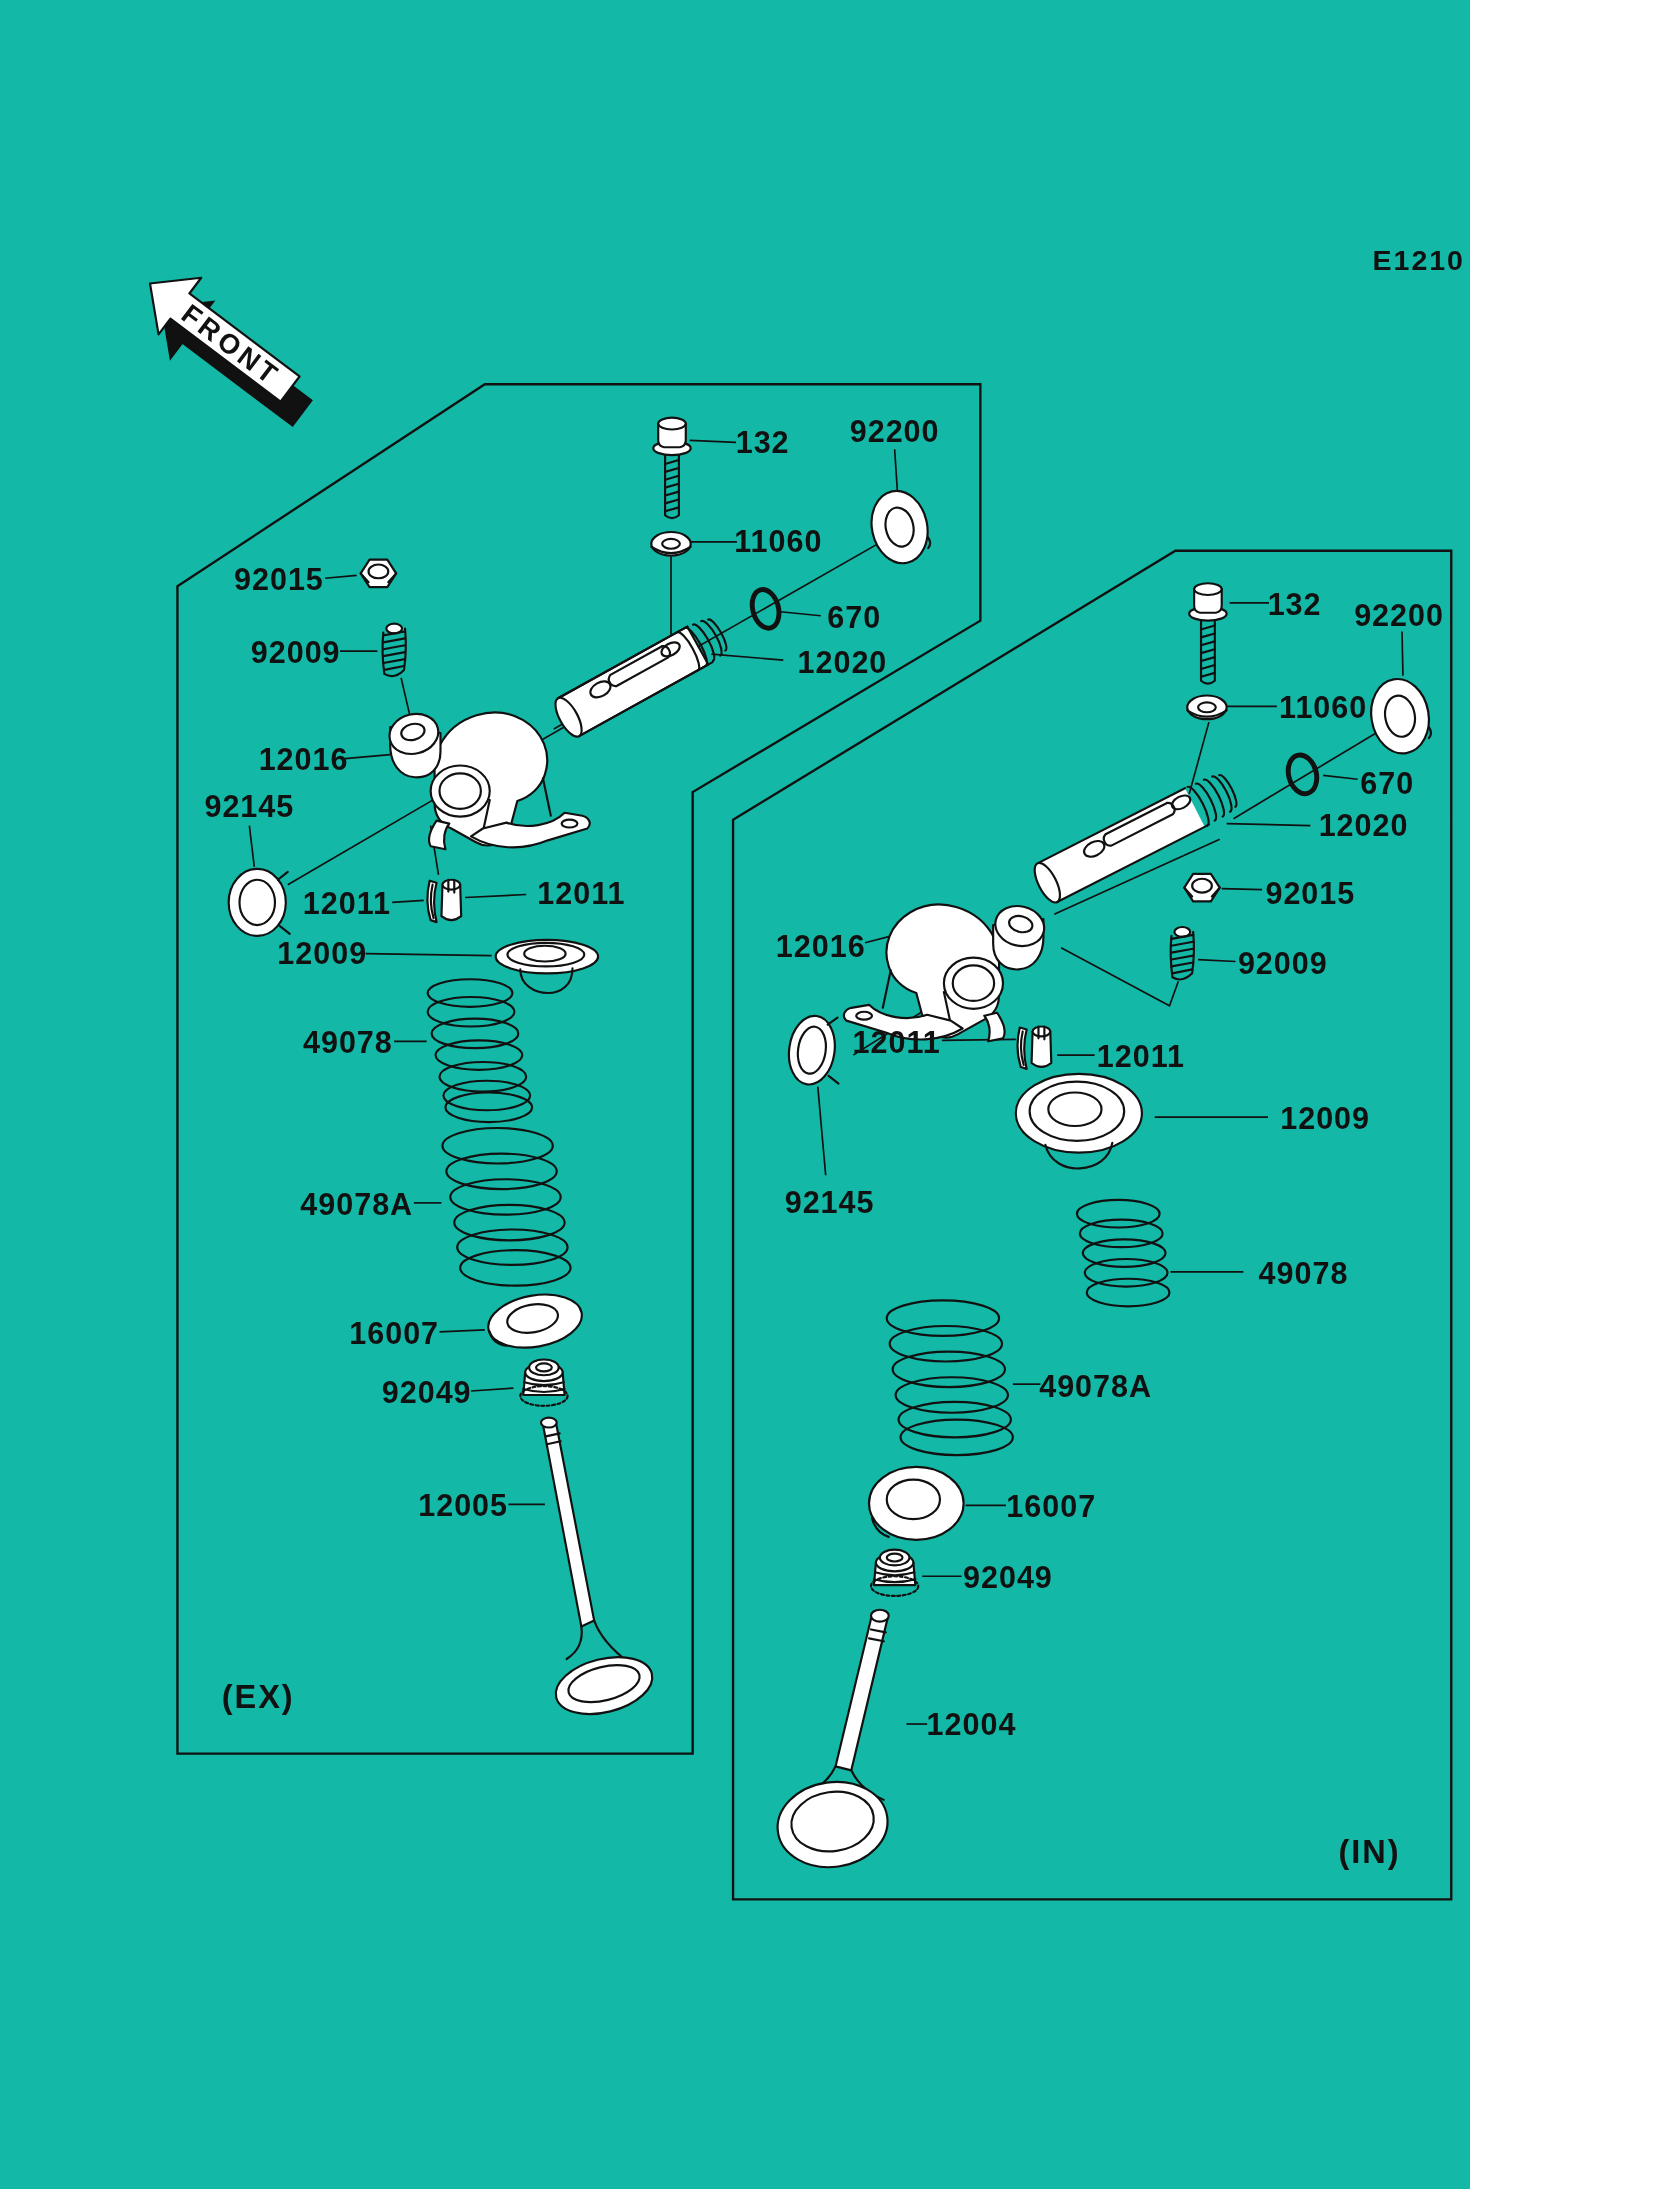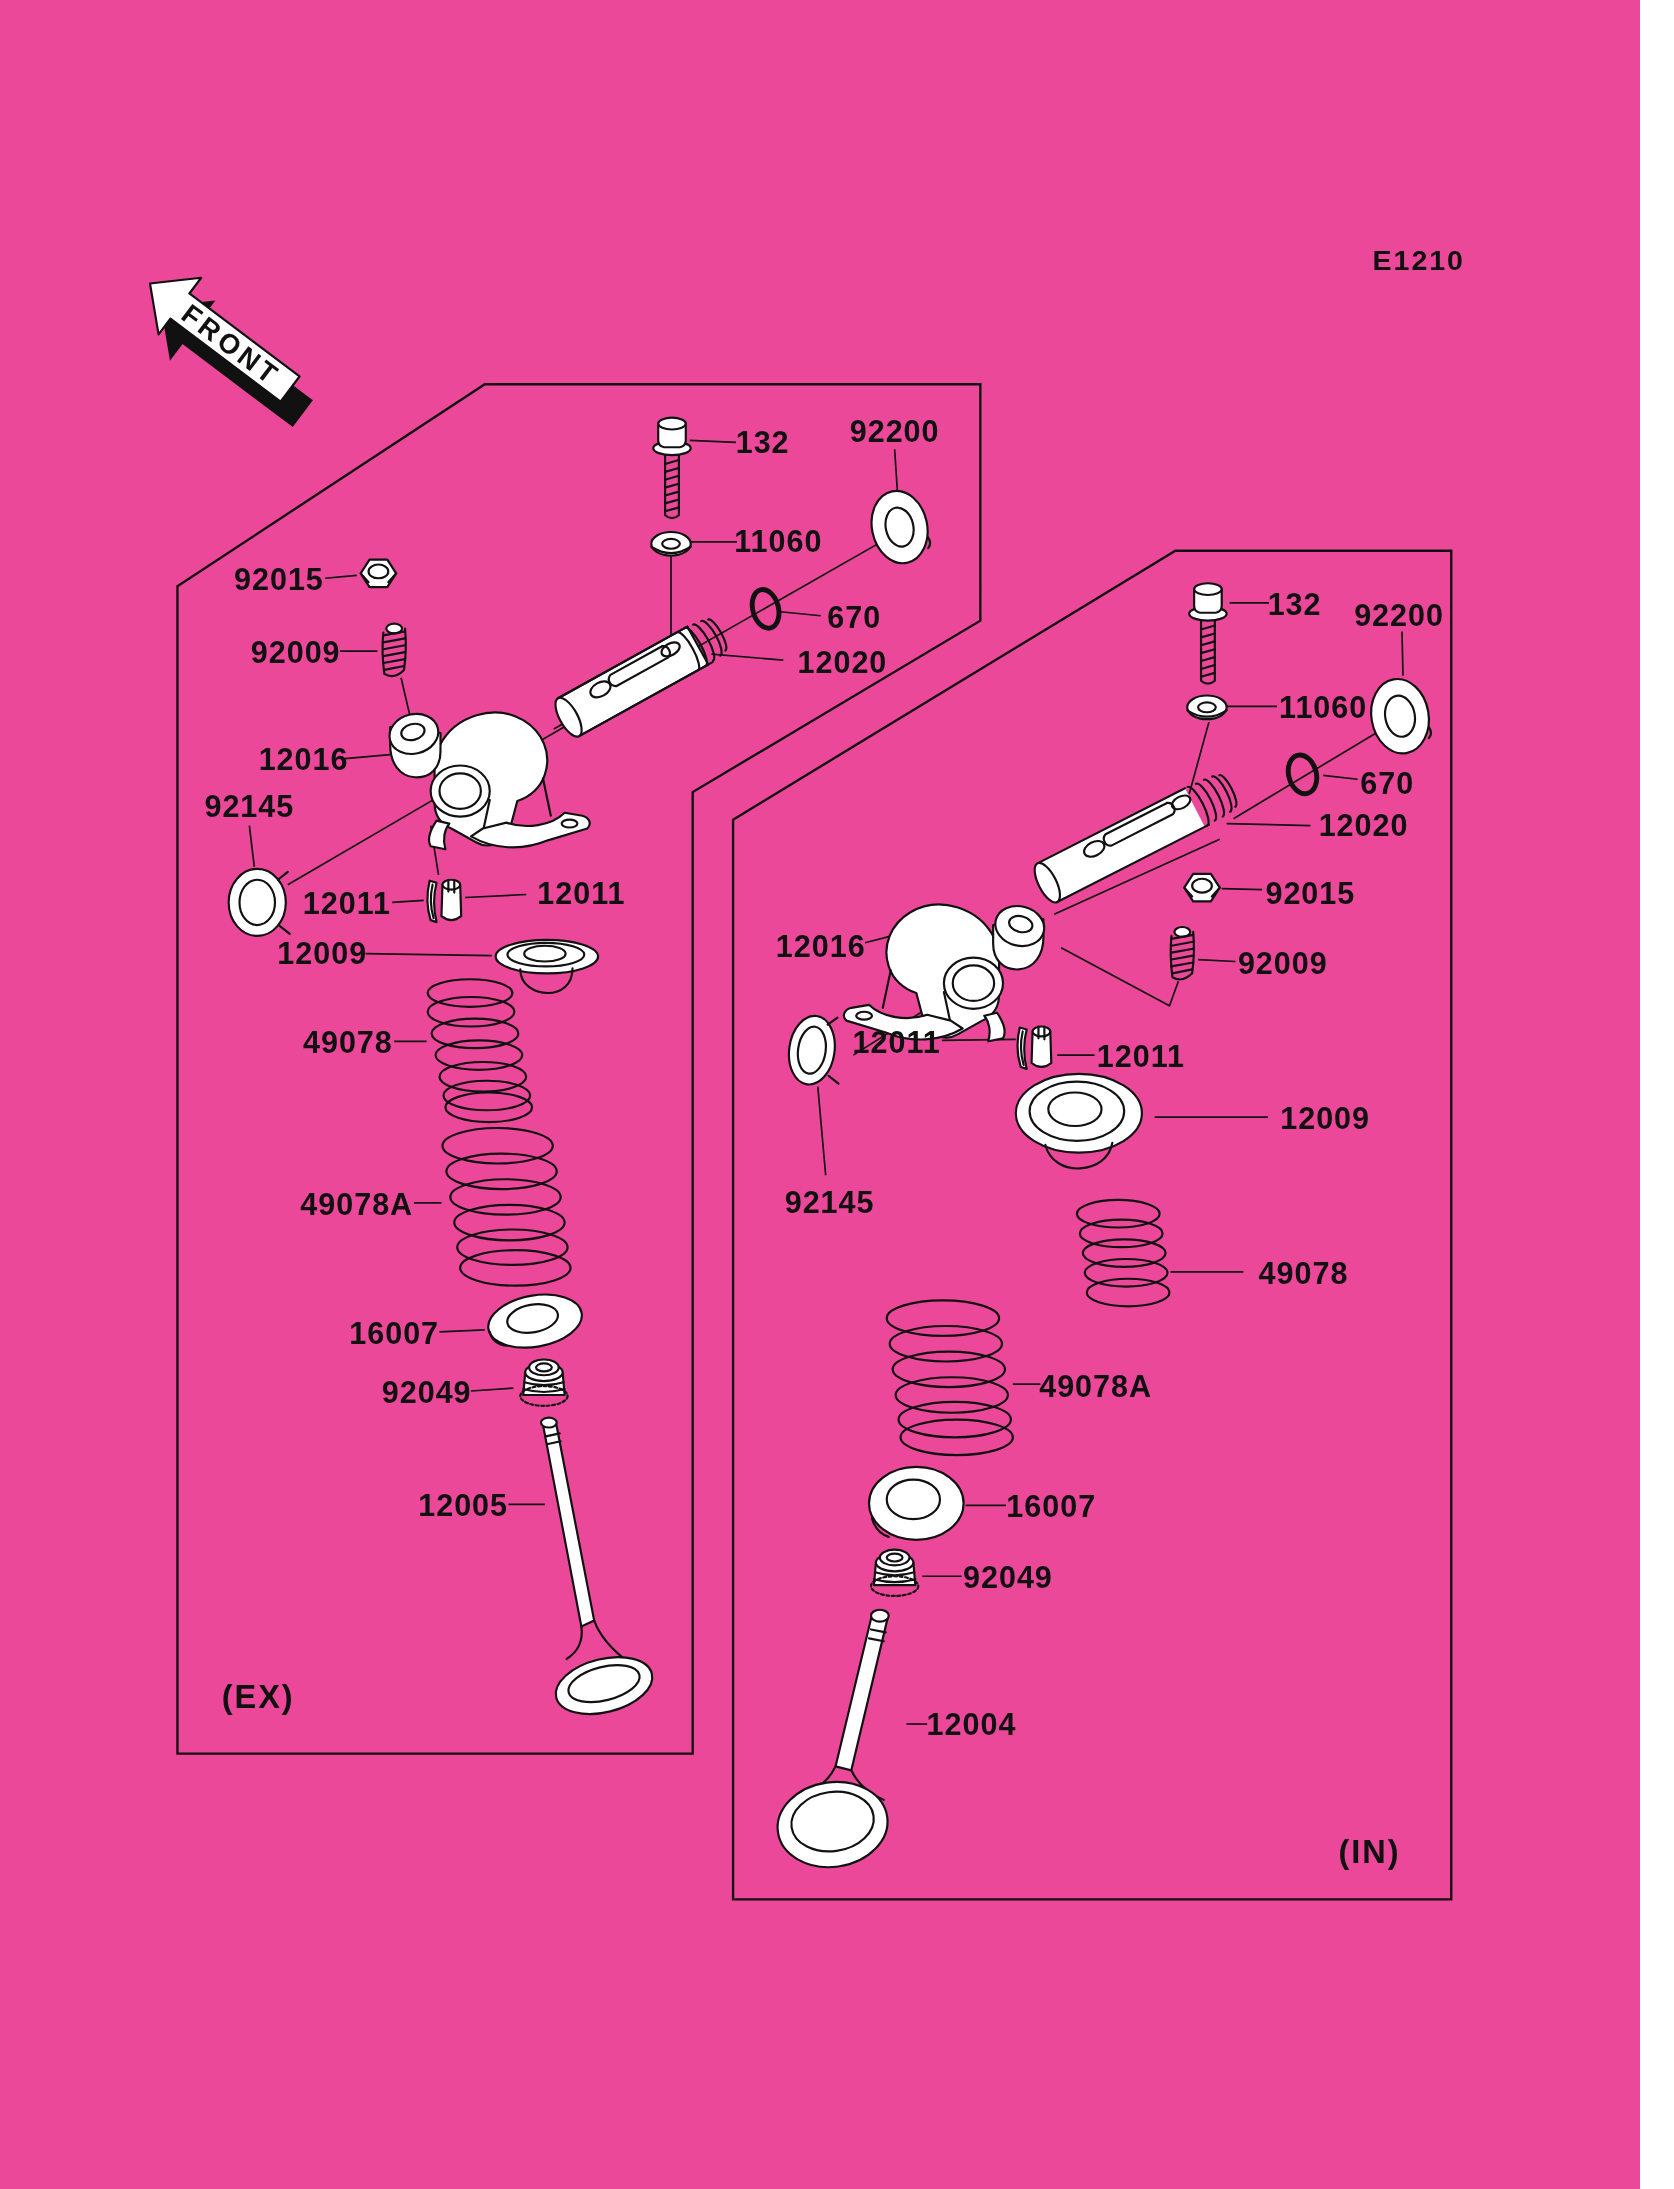--- a/index.html
+++ b/index.html
@@ -1,16 +1,16 @@
 <!DOCTYPE html>
 <html><head>
 <meta charset="utf-8">
 <style>
   html,body{margin:0;padding:0;background:#ffffff;}
-  .page{width:1640px;height:2190px;position:relative;background:#ec4899;}
+  .page{width:1470px;height:2190px;position:relative;background:#14b8a6;}
   svg{display:block}
   text{font-family:"Liberation Sans","DejaVu Sans",sans-serif;font-weight:bold;fill:#111;}
   .pl{font-size:31px;letter-spacing:1px;text-anchor:middle;}
   .cap{font-size:33px;letter-spacing:2px;text-anchor:middle;}
   .code{font-size:29px;letter-spacing:2px;text-anchor:middle;}
   .front{font-size:28px;letter-spacing:4px;}
   .panel{fill:none;stroke:#111;stroke-width:2.4;}
   .p{fill:#fff;stroke:#111;stroke-width:2.2;stroke-linejoin:round;}
   .n{fill:none;stroke:#111;stroke-width:2.2;stroke-linecap:round;stroke-linejoin:round;}
   .ld{fill:none;stroke:#111;stroke-width:1.7;}

